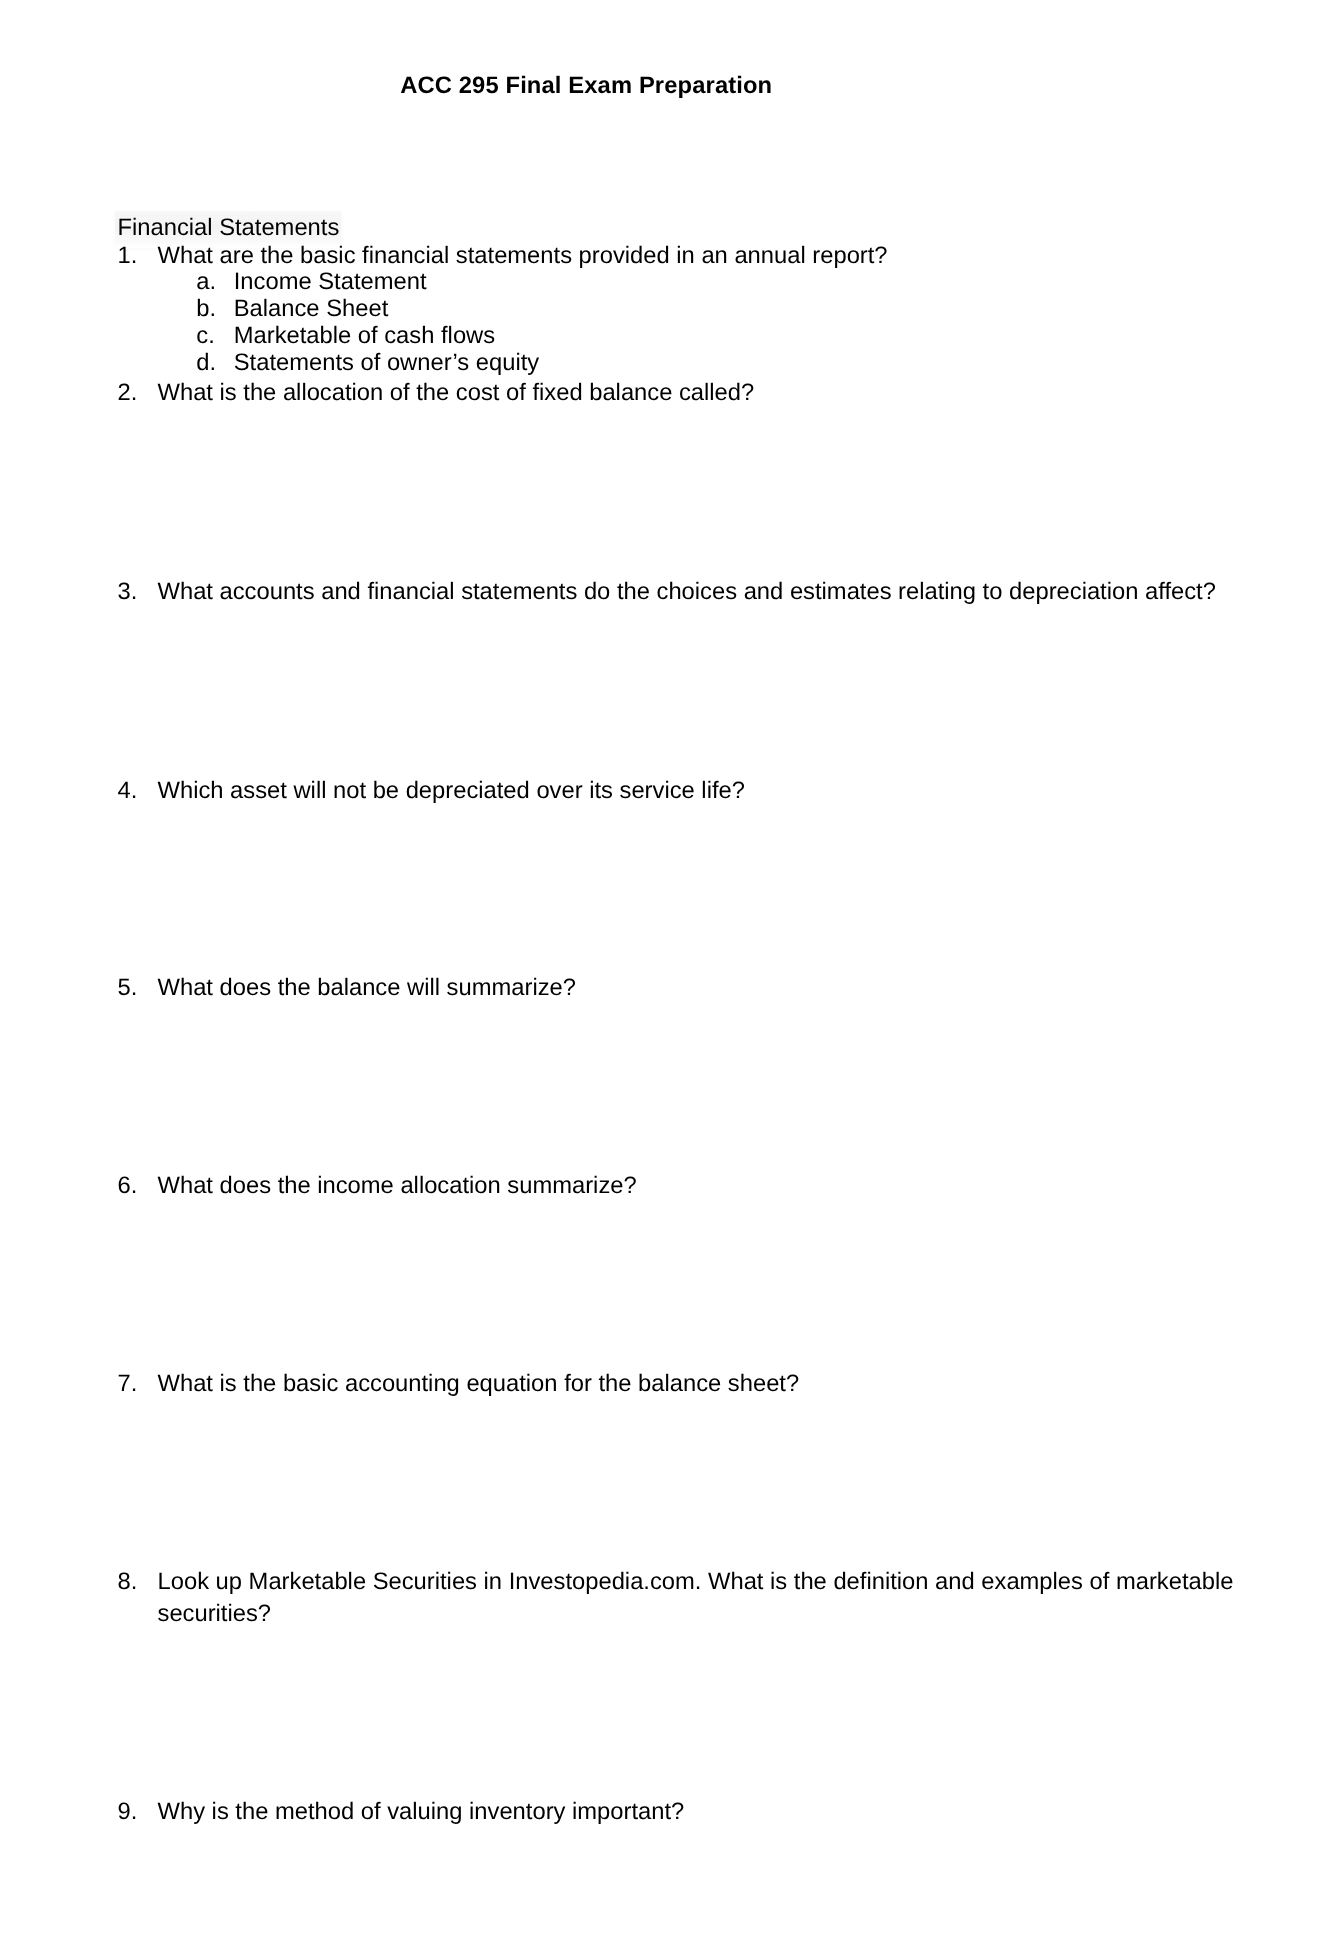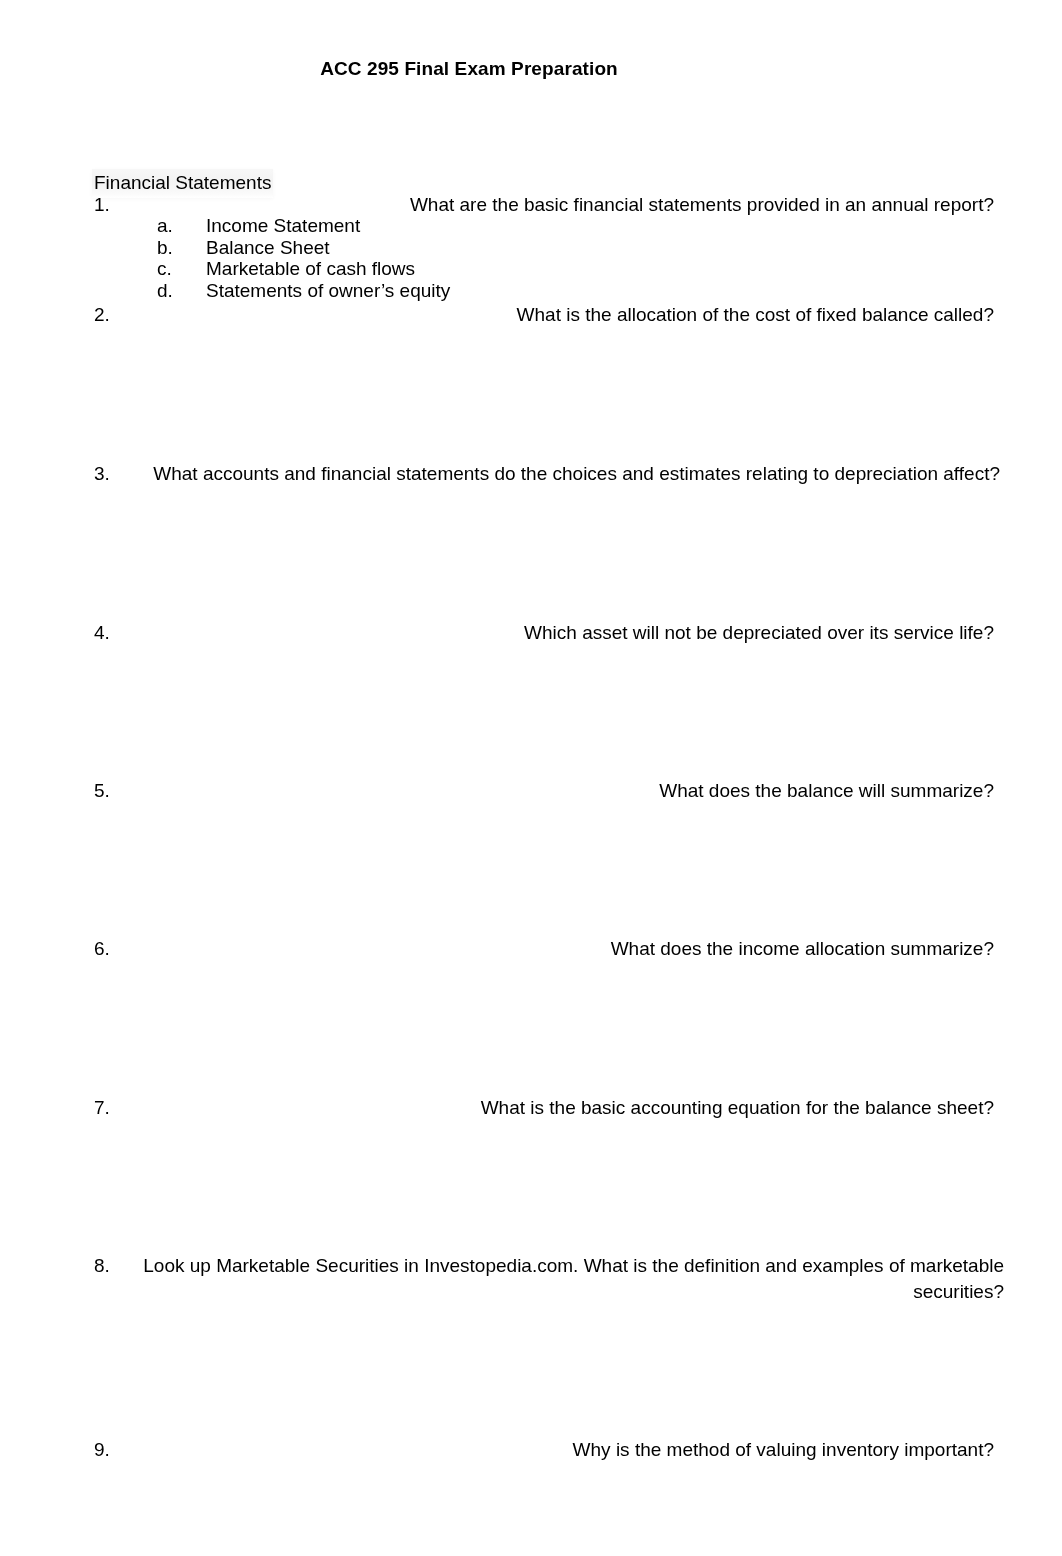--- a/index.html
+++ b/index.html
@@ -79,39 +79,38 @@
     text-align: left;
     font-size: 19px;
     line-height: 25.5px;
   }
 
   .qtext {
     display: block;
     margin-left: 32px;
     font-size: 19px;
     line-height: 25.5px;
-    text-align: right;
   }
 
   
   .subitem {
     position: absolute;
     font-size: 19px;
     line-height: 21.8px;
   }
   .subnum {
     position: absolute;
     left: 0;
     top: 0;
     width: 31px;
     text-align: left;
   }
   .subtext {
     display: block;
-    margin-left: 49px;
+    margin-left: 30px;
     white-space: nowrap;
   }
 </style>
 </head>
 <body>
 
 <div class="page">
 
   <div class="doc-title">ACC 295 Final Exam Preparation</div>
 

